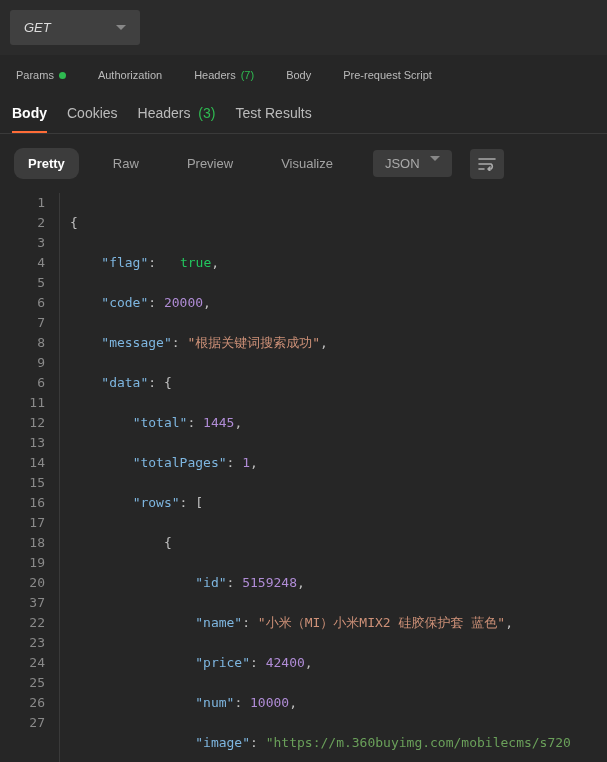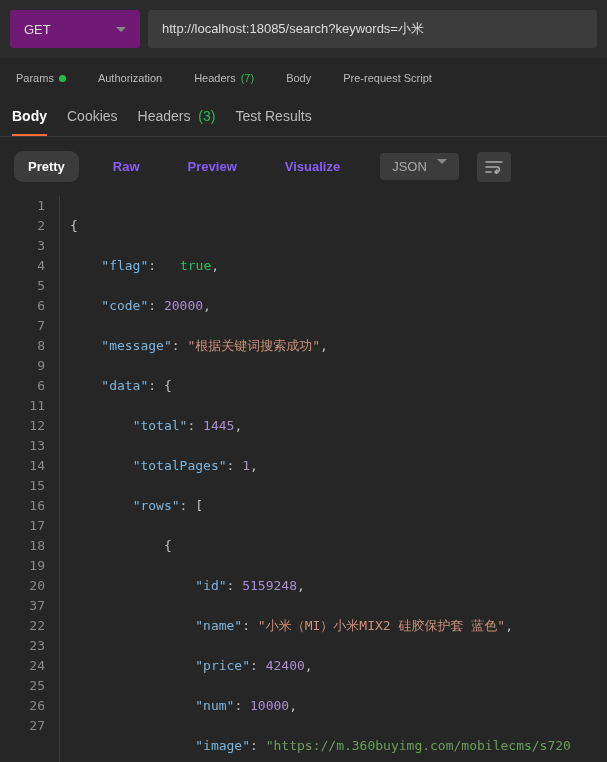--- a/index.html
+++ b/index.html
@@ -12,29 +12,30 @@
       height: 762px;
       overflow: hidden;
     }
     .request-row {
       display: flex;
       padding: 10px;
       gap: 8px;
       background: #2b2b2b;
     }
     .method-select {
-      background: #701a75;
+      background: #404040;
       color: #ddd;
       padding: 10px 14px;
       width: 130px;
       display: flex;
       align-items: center;
       justify-content: space-between;
       border-radius: 3px;
       cursor: pointer;
+      font-style: italic;
     }
     .chevron-down {
       width: 0; height: 0;
       border-left: 5px solid transparent;
       border-right: 5px solid transparent;
       border-top: 5px solid #888;
     }
     .url-input {
       flex: 1;
       background: #3c3c3c;
@@ -79,24 +80,23 @@
       gap: 8px;
     }
     .pill-group {
       display: flex;
       background: transparent;
       gap: 20px;
       align-items: center;
     }
     .pill {
       padding: 8px 14px;
-      color: #8b5cf6;
+      color: #a3a3a3;
       cursor: pointer;
       font-size: 13px;
-      font-weight: bold;
     }
     .pill.active {
       background: #3c3c3c;
       color: #fff;
       font-weight: 600;
       border-radius: 9px;
     }
     .format-select {
       background: #3c3c3c;
       color: #aaa;
@@ -149,23 +149,20 @@
     .strg { color: #6aa05a; } 
     .line { display: block; height: 20px; }
   </style>
 </head>
 <body>
 
 <div class="request-row">
   <div class="method-select">
     <span>GET</span>
     <span class="chevron-down"></span>
-  </div>
-  <div class="url-input">
-    <span>http://localhost:18085/search?keywords=小米</span>
   </div>
 </div>
 
 <div class="req-tabs">
   <div class="req-tab">
     <span>Params</span>
     <span class="dot-green"></span>
   </div>
   <div class="req-tab">
     <span>Authorization</span>

